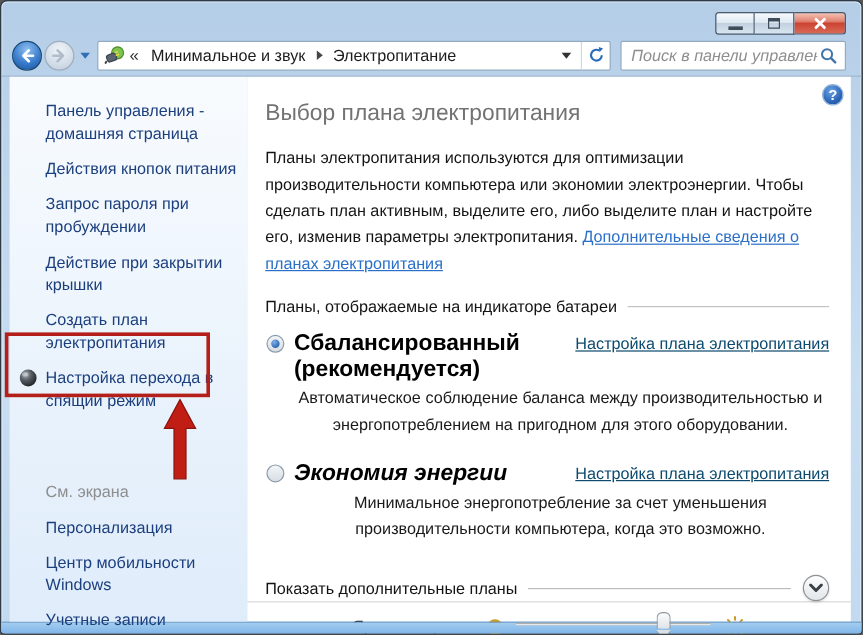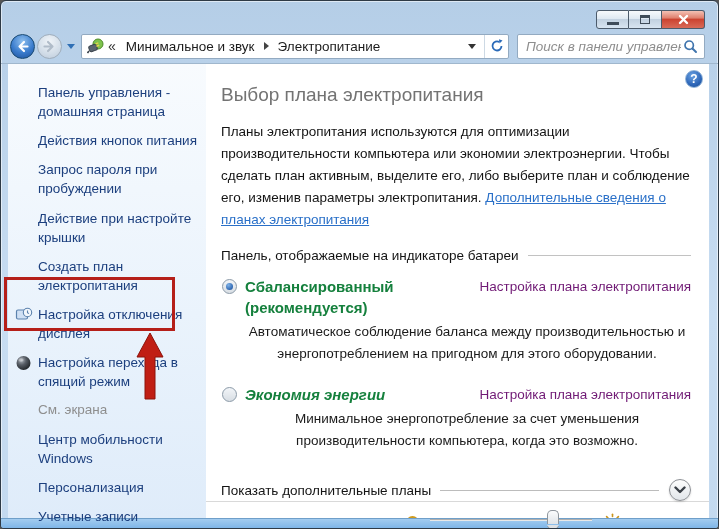--- a/index.html
+++ b/index.html
@@ -65,22 +65,22 @@
   .intro{font-size:13.5px;line-height:22px;color:#141414;width:480px;margin-bottom:17px;}
   .intro a{color:#2a70c8;text-decoration:underline;cursor:pointer;}
   .group-header{display:flex;align-items:center;font-size:13.5px;color:#141414;margin-bottom:13px;}
   .group-header .rule{flex:1;height:1px;background:#c2c2c2;margin-left:9px;}
 
   .plan-row{display:flex;align-items:flex-start;}
   .radio{width:15px;height:15px;border-radius:50%;border:1px solid #8b9aa8;margin:3px 8px 0 1px;flex:0 0 auto;
     background:linear-gradient(180deg,#f2f5f8,#d8dee4);position:relative;cursor:pointer;}
   .radio.selected::after{content:"";position:absolute;left:3px;top:3px;width:7px;height:7px;border-radius:50%;
     background:radial-gradient(circle at 35% 30%,#7fb2e8,#2f67b2 70%,#1d4c8e);}
-  .plan-name{width:215px;font-weight:bold;font-size:15px;line-height:21px;color:#15803d;cursor:pointer;}
-  .plan-link{margin-left:auto;color:#701a75;font-size:13.5px;line-height:21px;cursor:pointer;white-space:nowrap;}
+  .plan-name{width:215px;font-weight:bold;font-size:19px;line-height:21px;color:#000000;cursor:pointer;}
+  .plan-link{margin-left:auto;color:#0c4a6e;font-size:13.5px;line-height:21px;cursor:pointer;white-space:nowrap;text-decoration:underline;}
   .plan-desc{margin:3px 0 19px 25px;font-size:13.5px;line-height:22px;color:#1a1a1a;width:442px;text-align:center;}
 
   .show-more{display:flex;align-items:center;margin-top:27px;font-size:13.5px;color:#141414;}
   .show-more .rule{flex:1;height:1px;background:#bcbcbc;margin:0 10px 0 9px;}
   .chev-btn{width:22px;height:22px;border-radius:50%;border:1px solid #8e9196;flex:0 0 auto;cursor:pointer;
     background:linear-gradient(180deg,#fdfdfd,#e2e6ea);display:flex;align-items:center;justify-content:center;
     box-shadow:0 1px 2px rgba(0,0,0,.15);}
 
   
   .footer{height:45px;flex:0 0 auto;border-top:1px solid #d9d9d9;display:flex;align-items:center;justify-content:center;
@@ -165,70 +165,60 @@
       </svg>
     </div>
   </div>
 
   <div class="bodywrap">
 
     <div class="sidebar">
       <div class="side-item"><span>Панель управления - домашняя страница</span></div>
       <div class="side-item"><span>Действия кнопок питания</span></div>
       <div class="side-item" style="margin-bottom:11px;"><span>Запрос пароля при пробуждении</span></div>
-      <div class="side-item"><span>Действие при настройте крышки</span></div>
+      <div class="side-item"><span>Действие при закрытии крышки</span></div>
       <div class="side-item"><span>Создать план электропитания</span></div>
-      <div class="side-item">
-        <span class="item-icon">
-          <svg width="18" height="18" viewBox="0 0 18 18">
-            <rect x="1.5" y="4" width="11" height="9" rx="1.5" fill="#cfe0f4" stroke="#5b82ad" stroke-width="1.2"></rect>
-            <circle cx="12.5" cy="6.5" r="4.2" fill="#f2f7fc" stroke="#5b82ad" stroke-width="1.1"></circle>
-            <path d="M12.5 4.5 V6.7 L14 7.6" stroke="#5b82ad" stroke-width="1.1" fill="none"></path>
-          </svg>
-        </span>
-        <span>Настройка отключения дисплея</span>
-      </div>
       <div class="side-item">
         <span class="item-icon">
           <svg width="18" height="18" viewBox="0 0 18 18">
             <defs>
               <radialGradient id="sph" cx="35%" cy="30%" r="75%">
                 <stop offset="0%" stop-color="#aeb4bc"></stop>
                   <stop offset="45%" stop-color="#565c64"></stop>
                   <stop offset="100%" stop-color="#1f2327"></stop>
               </radialGradient>
             </defs>
             <circle cx="8.5" cy="9" r="7" fill="url(#sph)"></circle>
             <ellipse cx="6" cy="6" rx="2.6" ry="1.8" fill="rgba(255,255,255,.35)"></ellipse>
           </svg>
         </span>
         <span>Настройка перехода в спящий режим</span>
       </div>
 
       <div class="see-also">
         <div class="see-also-header">См. экрана</div>
+        <div class="side-item"><span>Персонализация</span></div>
         <div class="side-item"><span>Центр мобильности Windows</span></div>
-        <div class="side-item"><span>Персонализация</span></div>
         <div class="side-item" style="width:150px;"><span>Учетные записи пользователей</span></div>
       </div>
     </div>
 
     <div class="content">
       <div class="main">
         <div class="help-icon">?</div>
 
         <div class="page-title">Выбор плана электропитания</div>
 
         <div class="intro">
-          <span>Планы электропитания используются для оптимизации производительности компьютера или экономии электроэнергии. Чтобы сделать план активным, выделите его, либо выберите план и соблюдение его, изменив параметры электропитания.</span>
+          <span>Планы электропитания используются для оптимизации производительности компьютера или экономии электроэнергии. Чтобы сделать план активным, выделите его, либо выделите план и настройте его, изменив параметры электропитания.</span>
           <a>Дополнительные сведения о планах электропитания</a>
         </div>
 
         <div class="group-header">
-          <span>Панель, отображаемые на индикаторе батареи</span>
+          <span>Планы, отображаемые на индикаторе батареи</span>
           <span class="rule"></span>
         </div>
 
         <div class="plan-row">
           <span class="radio selected"></span>
           <span class="plan-name">Сбалансированный (рекомендуется)</span>
           <span class="plan-link">Настройка плана электропитания</span>
         </div>
         <div class="plan-desc">Автоматическое соблюдение баланса между производительностью и энергопотреблением на пригодном для этого оборудовании.</div>
 

